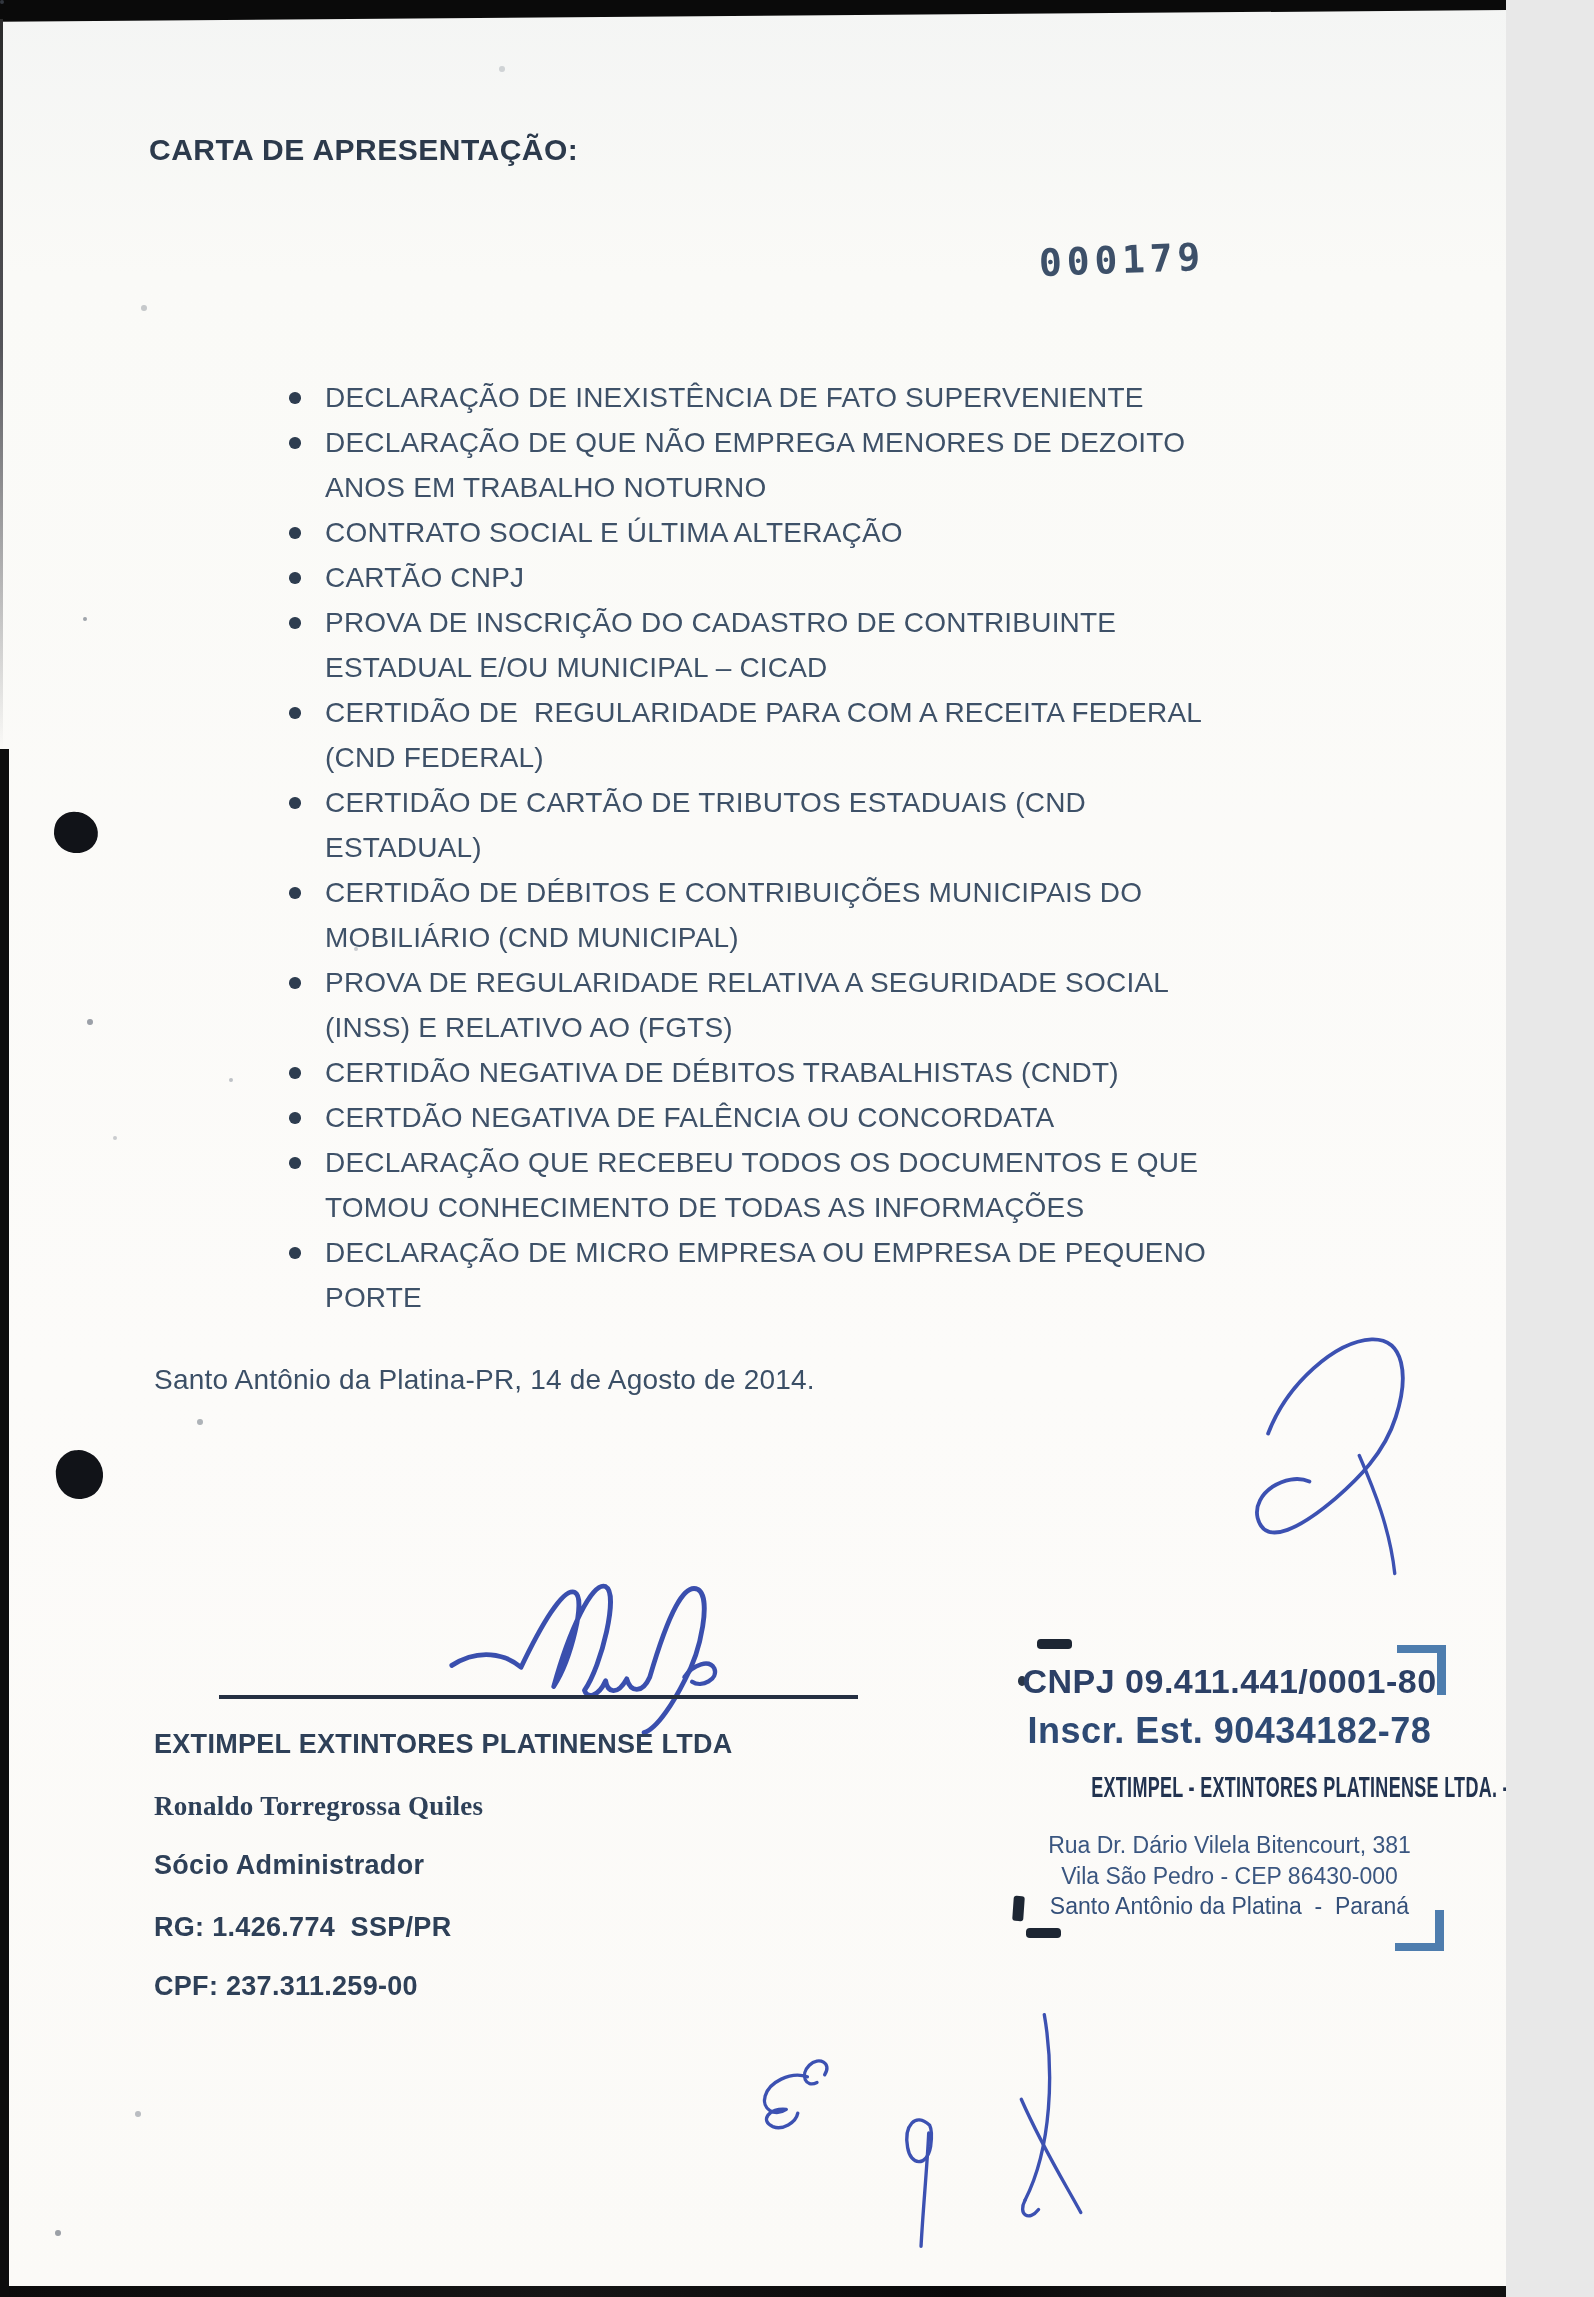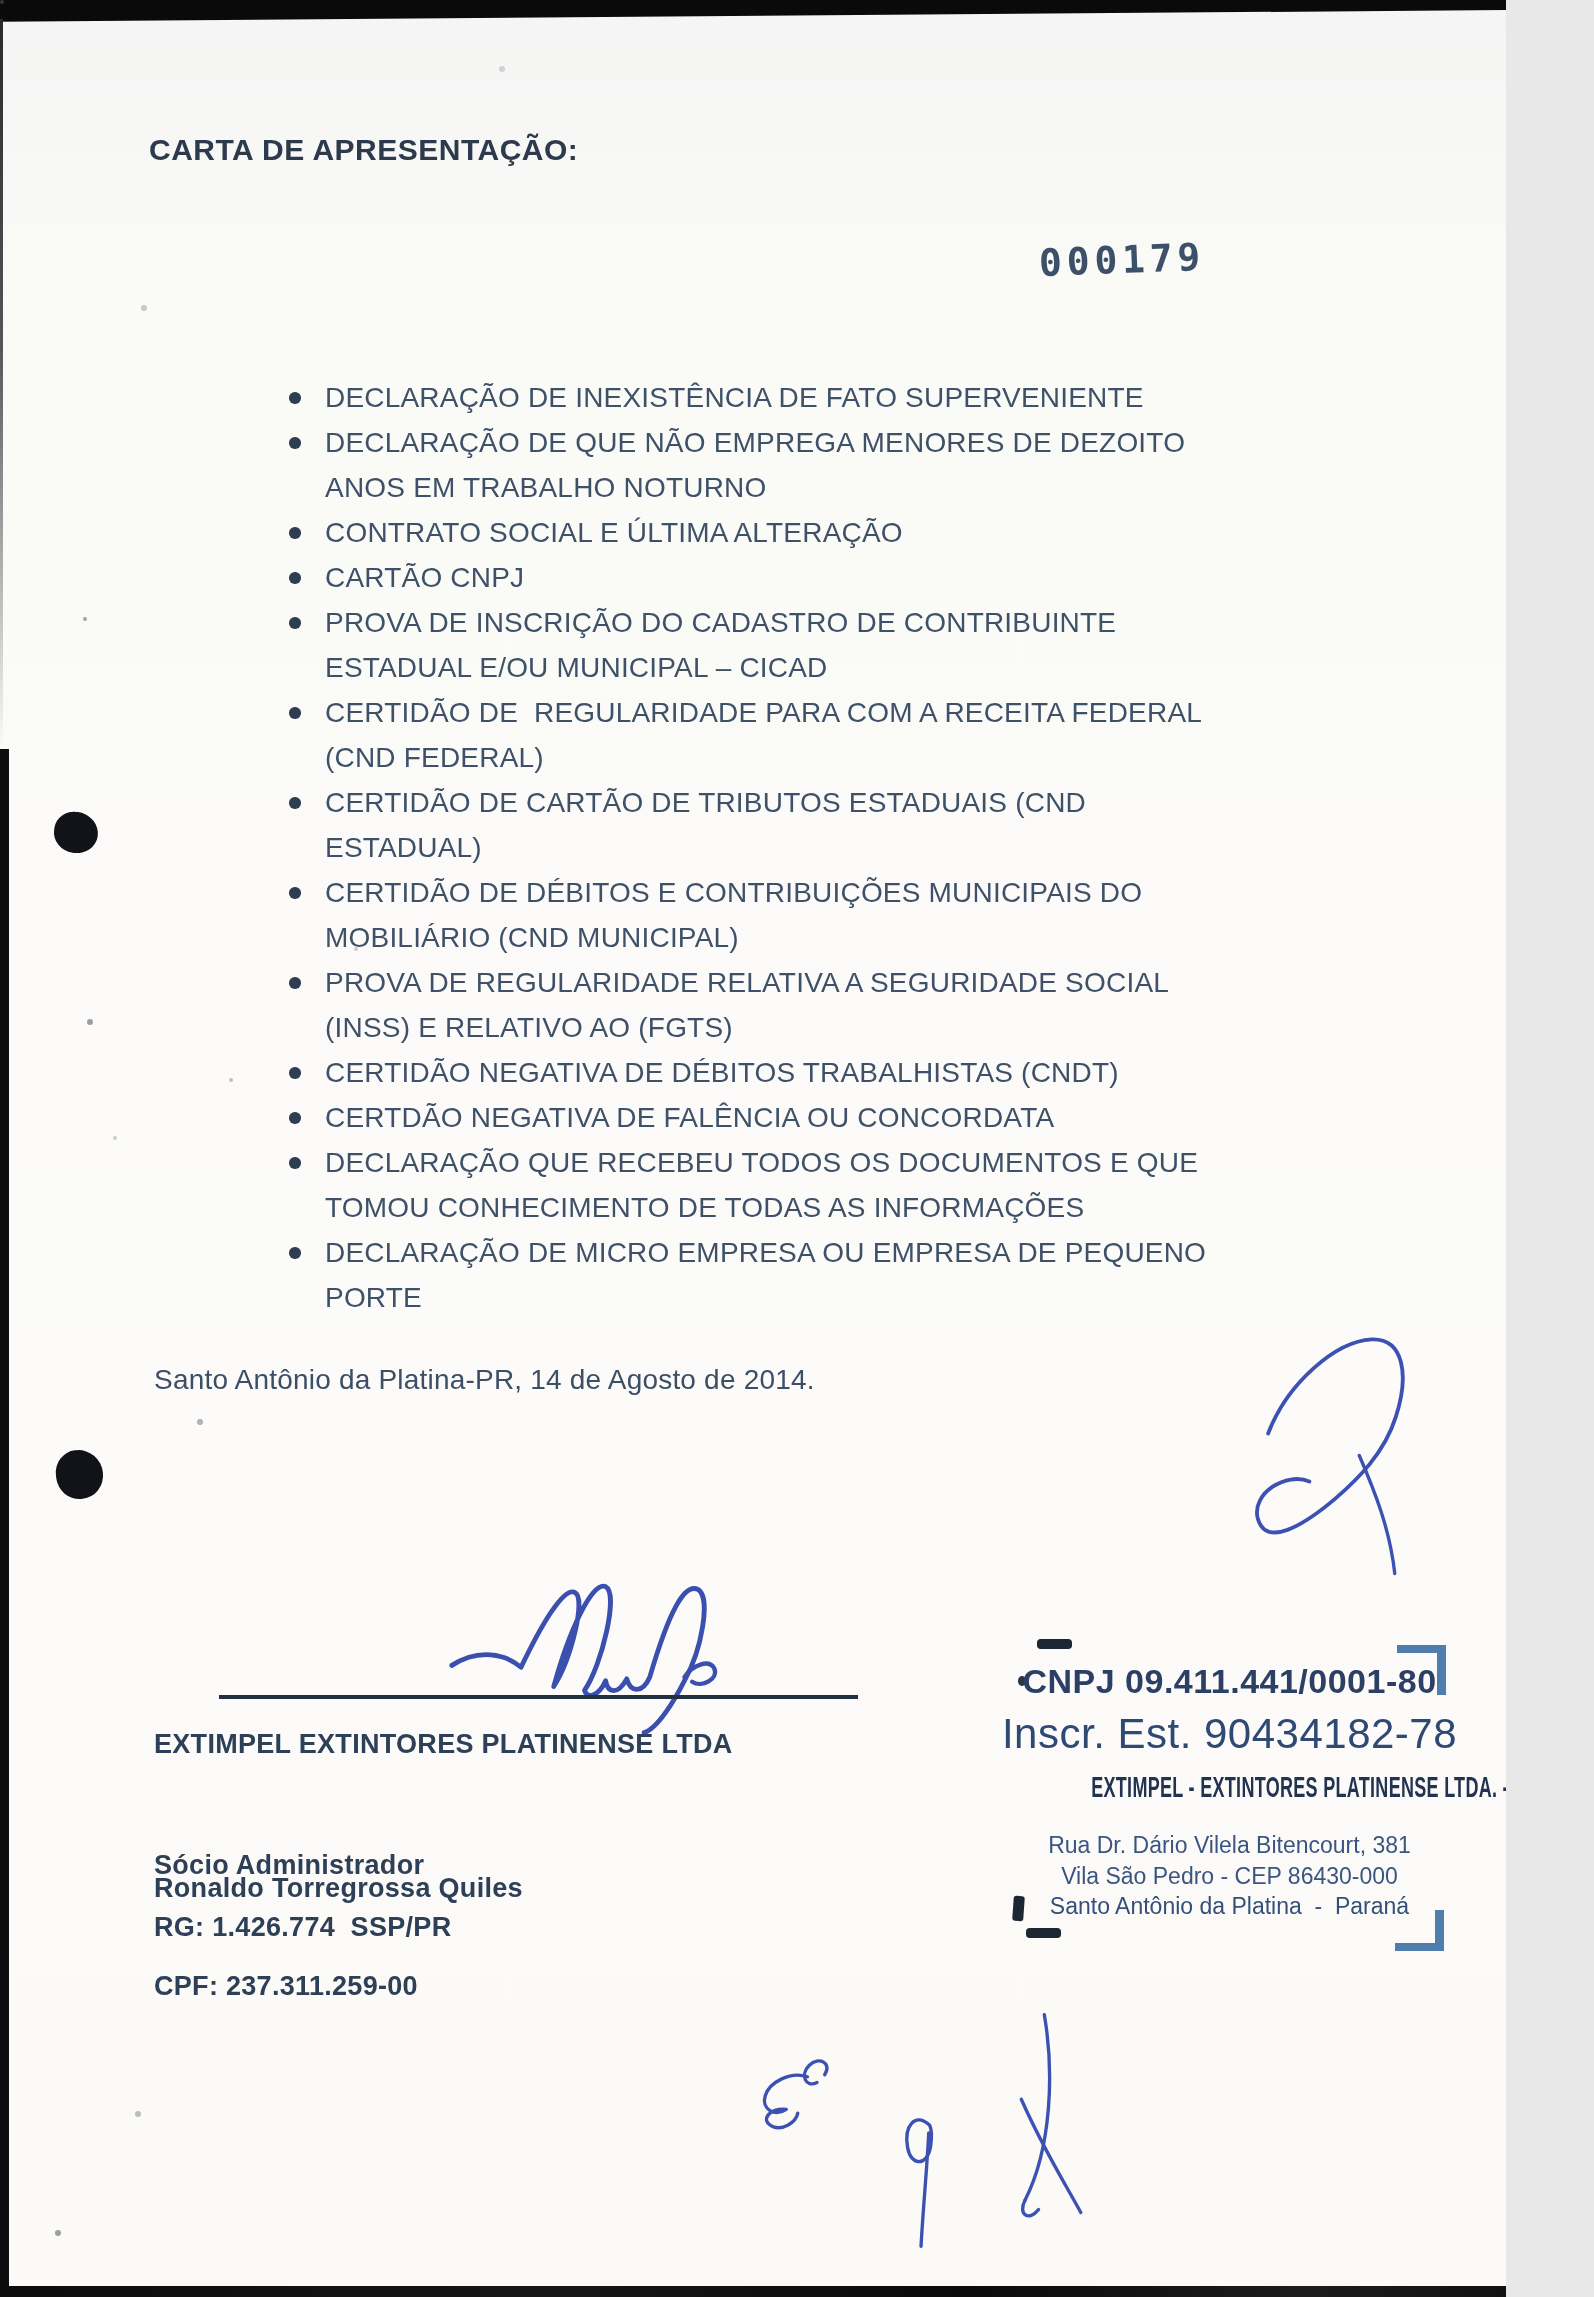--- a/index.html
+++ b/index.html
@@ -27,29 +27,29 @@
   .title{position:absolute;left:149px;top:133px;font-size:30px;font-weight:700;color:#2c3a4c;letter-spacing:0.5px;margin:0;}
   .page-number{position:absolute;left:1039px;top:238px;font-family:"DejaVu Sans Mono",monospace;font-size:38px;font-weight:700;color:#3d5069;letter-spacing:4.8px;transform:rotate(-2.2deg);}
   .doc-list{position:absolute;left:242px;top:357px;width:1038px;margin:18px;padding:0;list-style:none;}
   .doc-list li{position:relative;padding-left:65px;font-size:28px;line-height:45px;color:#3e5168;white-space:pre-wrap;letter-spacing:0.2px;}
   .doc-list li::before{content:"";position:absolute;left:29px;top:17.3px;width:11.5px;height:11.5px;border-radius:50%;background:#2e3d50;}
   .date-line{position:absolute;left:154px;top:1364px;font-size:28px;color:#3b4f66;letter-spacing:0.2px;}
   
   .sig-line{position:absolute;left:219px;top:1695px;width:639px;height:3.8px;background:#242f42;}
   .sig-block div{position:absolute;left:154px;font-size:27px;font-weight:700;color:#2e4058;white-space:pre-wrap;letter-spacing:0.3px;}
   .sig-company{top:1729px;}
-  .sig-name{top:1873px;}
+  .sig-name{top:1791px;font-family:Liberation Serif, serif;}
   .sig-role{top:1850px;}
   .sig-rg{top:1912px;}
   .sig-cpf{top:1971px;}
   
   .stamp{position:absolute;left:999px;top:1624px;width:461px;height:327px;}
   .stamp .ln{position:absolute;left:0;width:461px;text-align:center;}
   .st-cnpj{top:38px;font-size:34px;font-weight:700;color:#2c4066;letter-spacing:0.5px;}
-  .st-inscr{top:86px;font-size:42px;font-weight:400;color:#2e4a74;letter-spacing:0.5px;}
+  .st-inscr{top:86px;font-size:36px;font-weight:700;color:#2e4a74;letter-spacing:0.5px;}
   .st-co{top:146px;font-size:30px;font-weight:700;color:#223350;transform:scaleX(.6);transform-origin:50% 50%;white-space:nowrap;letter-spacing:0.5px;}
   .st-a1{top:208px;font-size:23px;font-weight:500;color:#3a5680;}
   .st-a2{top:239px;font-size:23px;font-weight:500;color:#3a5680;}
   .st-a3{top:269px;font-size:23px;font-weight:500;color:#34507a;white-space:pre-wrap;}
   .st-dash-top{position:absolute;left:38px;top:15.4px;width:35px;height:9.6px;background:#1d2633;border-radius:3.8px;}
   .st-dot{position:absolute;left:19px;top:52px;width:7.7px;height:9.6px;background:#2a3648;border-radius:50%;}
   .st-excl{position:absolute;left:14.4px;top:272px;width:10.6px;height:25px;background:#1d2633;border-radius:2.9px;transform:rotate(4deg);}
   .st-dash-bot{position:absolute;left:27px;top:304px;width:35px;height:9.6px;background:#1d2633;border-radius:3.8px;}
   .br{position:absolute;width:40px;height:42px;}
   .br-tr{left:398px;top:21px;border-top:8.6px solid #4e7dae;border-right:9.6px solid #4e7dae;}

